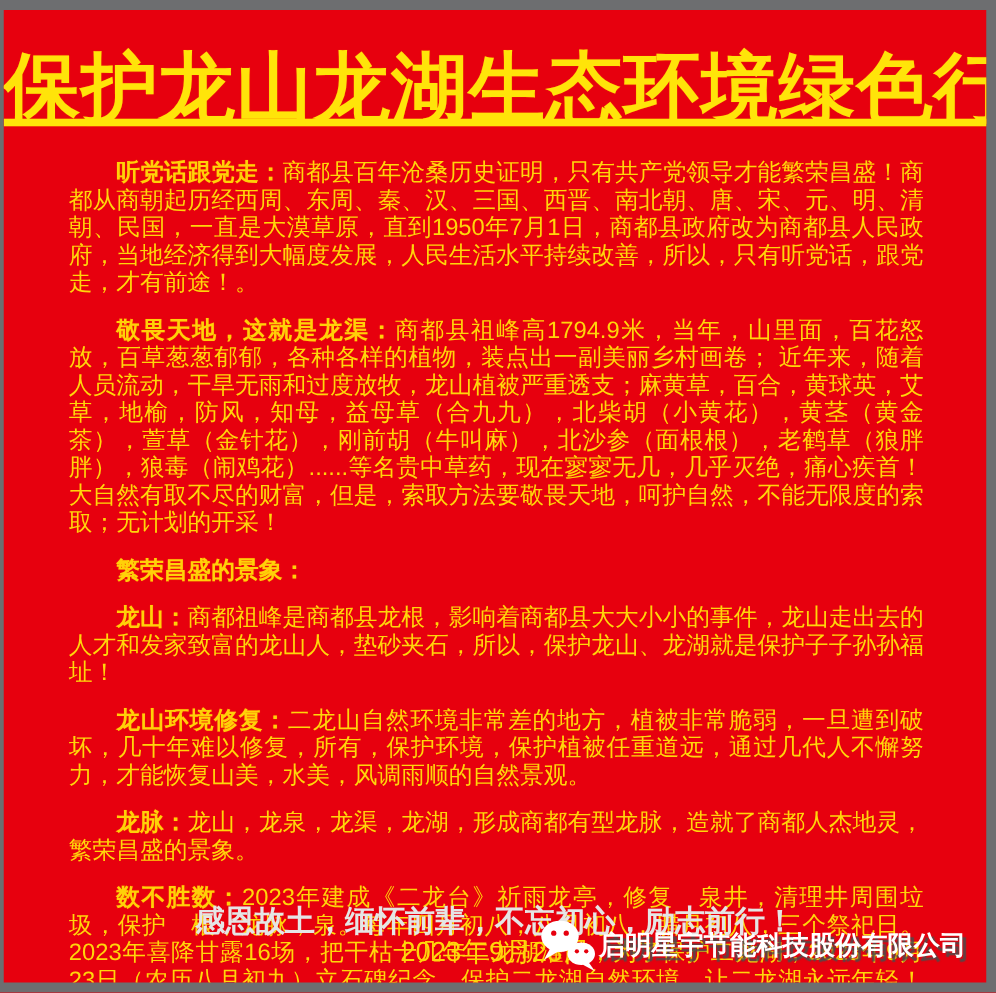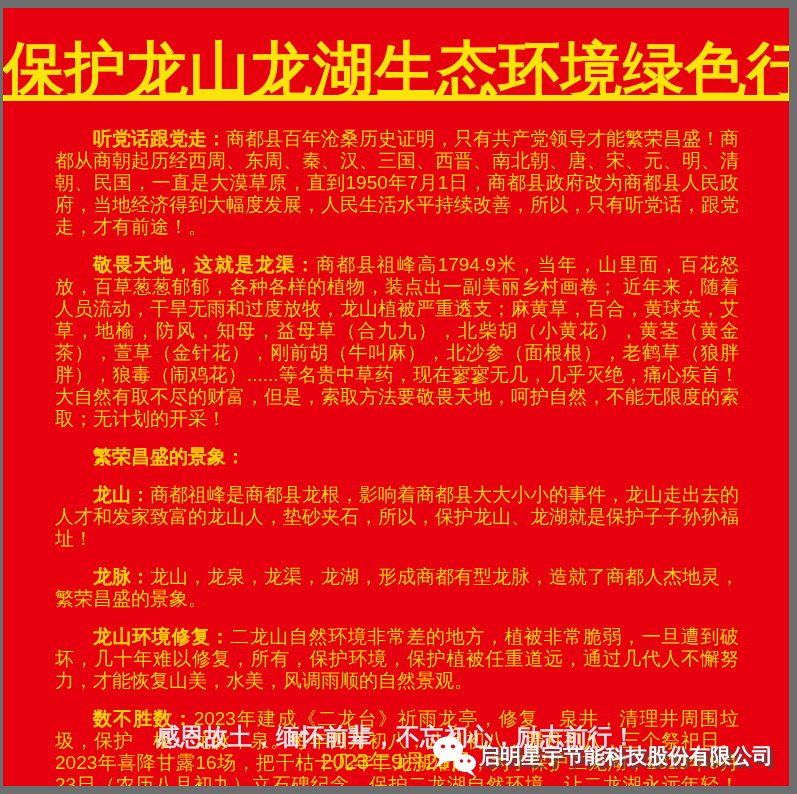--- a/index.html
+++ b/index.html
@@ -58,24 +58,24 @@
     <p>
       <span class="ph">敬畏天地，这就是龙渠：</span><span>商都县祖峰高1794.9米，当年，山里面，百花怒放，百草葱葱郁郁，各种各样的植物，装点出一副美丽乡村画卷； 近年来，随着人员流动，干旱无雨和过度放牧，龙山植被严重透支；麻黄草，百合，黄球英，艾草，地榆，防风，知母，益母草（合九九），北柴胡（小黄花），黄茎（黄金茶），萱草（金针花），刚前胡（牛叫麻），北沙参（面根根），老鹤草（狼胖胖），狼毒（闹鸡花）......等名贵中草药，现在寥寥无几，几乎灭绝，痛心疾首！大自然有取不尽的财富，但是，索取方法要敬畏天地，呵护自然，不能无限度的索取；无计划的开采！</span>
     </p>
     <p>
       <span class="ph">繁荣昌盛的景象：</span><span></span>
     </p>
     <p>
       <span class="ph">龙山：</span><span>商都祖峰是商都县龙根，影响着商都县大大小小的事件，龙山走出去的人才和发家致富的龙山人，垫砂夹石，所以，保护龙山、龙湖就是保护子子孙孙福址！</span>
     </p>
     <p>
-      <span class="ph">龙脉：</span><span>龙山，龙泉，龙渠，龙湖，形成商都有型龙脉，造就了商都人杰地灵，繁荣昌盛的景象。</span>
+      <span class="ph">龙山环境修复：</span><span>二龙山自然环境非常差的地方，植被非常脆弱，一旦遭到破坏，几十年难以修复，所有，保护环境，保护植被任重道远，通过几代人不懈努力，才能恢复山美，水美，风调雨顺的自然景观。</span>
     </p>
     <p>
-      <span class="ph">龙山环境修复：</span><span>二龙山自然环境非常差的地方，植被非常脆弱，一旦遭到破坏，几十年难以修复，所有，保护环境，保护植被任重道远，通过几代人不懈努力，才能恢复山美，水美，风调雨顺的自然景观。</span>
+      <span class="ph">龙脉：</span><span>龙山，龙泉，龙渠，龙湖，形成商都有型龙脉，造就了商都人杰地灵，繁荣昌盛的景象。</span>
     </p>
     <p>
       <span class="ph">数不胜数：</span><span>2023年建成《二龙台》祈雨龙亭，修复　泉井，清理井周围垃圾，保护　根，龙脉，泉。每年四月初八，八月初八，腊月初八，三个祭祀日。2023年喜降甘露16场，把干枯十几年二龙湖灌满，为了保护二龙湖，2023年9月23日（农历八月初九）立石碑纪念，保护二龙湖自然环境，让二龙湖永远年轻！人民向往的美好生活，都能实现！为了更好保护龙山龙湖，2023年9月对10.3公里自然路，平整、垫砂夹石、硬化，方便大家出行！</span>
     </p>
 
   </div>
 
   <div class="motto">感恩故土，缅怀前辈，不忘初心，励志前行！</div>
 
   <div class="date">2023年9月23日</div>

